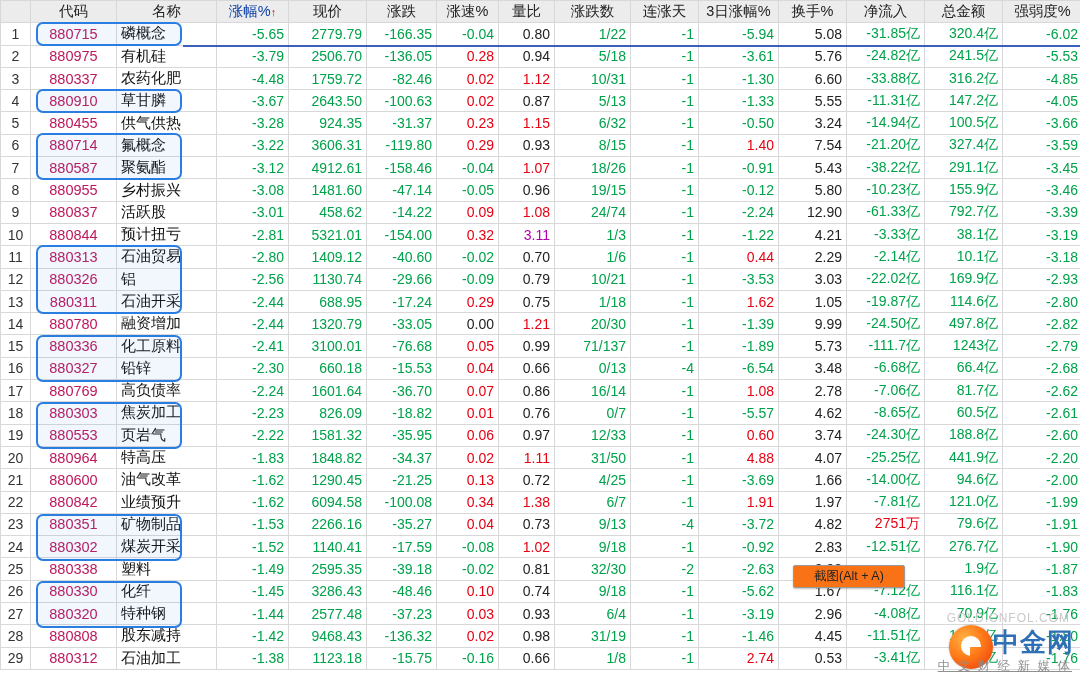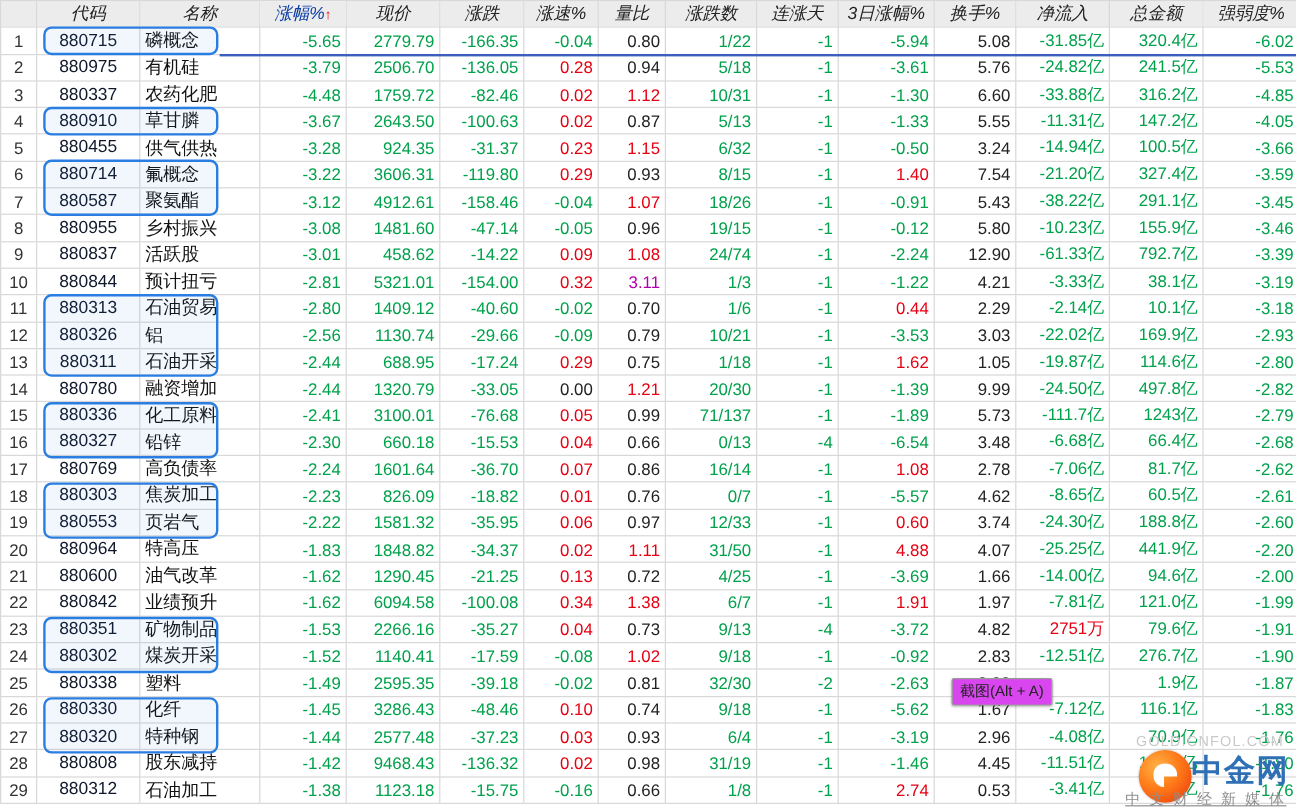--- a/index.html
+++ b/index.html
@@ -28,41 +28,40 @@
     white-space: nowrap;
     overflow: hidden;
   }
   thead th {
     background: #ececec;
     color: #222;
     font-weight: normal;
     font-size: 14.5px;
     text-align: center;
     height: 24px;
-    font-style: italic;
   }
   
   col.c-idx   { width: 30px; }
   col.c-code  { width: 86px; }
   col.c-name  { width: 100px; }
   col.c-chg   { width: 72px; }
   col.c-price { width: 78px; }
   col.c-delta { width: 70px; }
   col.c-speed { width: 62px; }
   col.c-vol   { width: 56px; }
   col.c-upd   { width: 76px; }
   col.c-days  { width: 68px; }
   col.c-3day  { width: 80px; }
   col.c-turn  { width: 68px; }
   col.c-net   { width: 78px; }
   col.c-total { width: 78px; }
   col.c-str   { width: 80px; }
 
   td.idx  { text-align: center; color: #333; font-size: 14px; }
-  td.code { text-align: center; color: #0f172a; font-size: 14.5px; margin-left: 28px; }
+  td.code { text-align: center; color: #be185d; font-size: 14.5px; margin-left: 28px; }
   td.name { text-align: left; color: #111; font-size: 15px; padding-left: 6px; margin-top: 18px; }
   td.num  { text-align: right; padding-right: 6px; }
 
   .green  { color: #00a14b; }
   .red    { color: #e60012; }
   .purple { color: #b000b0; }
   .black  { color: #222; }
   .teal   { color: #00a14b; }
 
   thead th.sorted { color: #0b3fa8; }
@@ -78,25 +77,25 @@
     background: rgba(60,140,230,0.07);
   }
   .rowline {
     position: absolute;
     height: 2px;
     background: #3b5fbf;
   }
   
   .tooltip {
     position: absolute;
-    background: #d946ef;
+    background: #f97316;
     border: 1px solid #9a9a9a;
     color: #222;
     font-size: 12.5px;
-    padding: 2px 6px;
+    padding: 2px 20px;
     border-radius: 2px;
     box-shadow: 0 1px 2px rgba(0,0,0,0.25);
   }
   
   .logo-wrap {
     position: absolute;
     right: 6px;
     bottom: 8px;
     display: flex;
     gap: 0;

